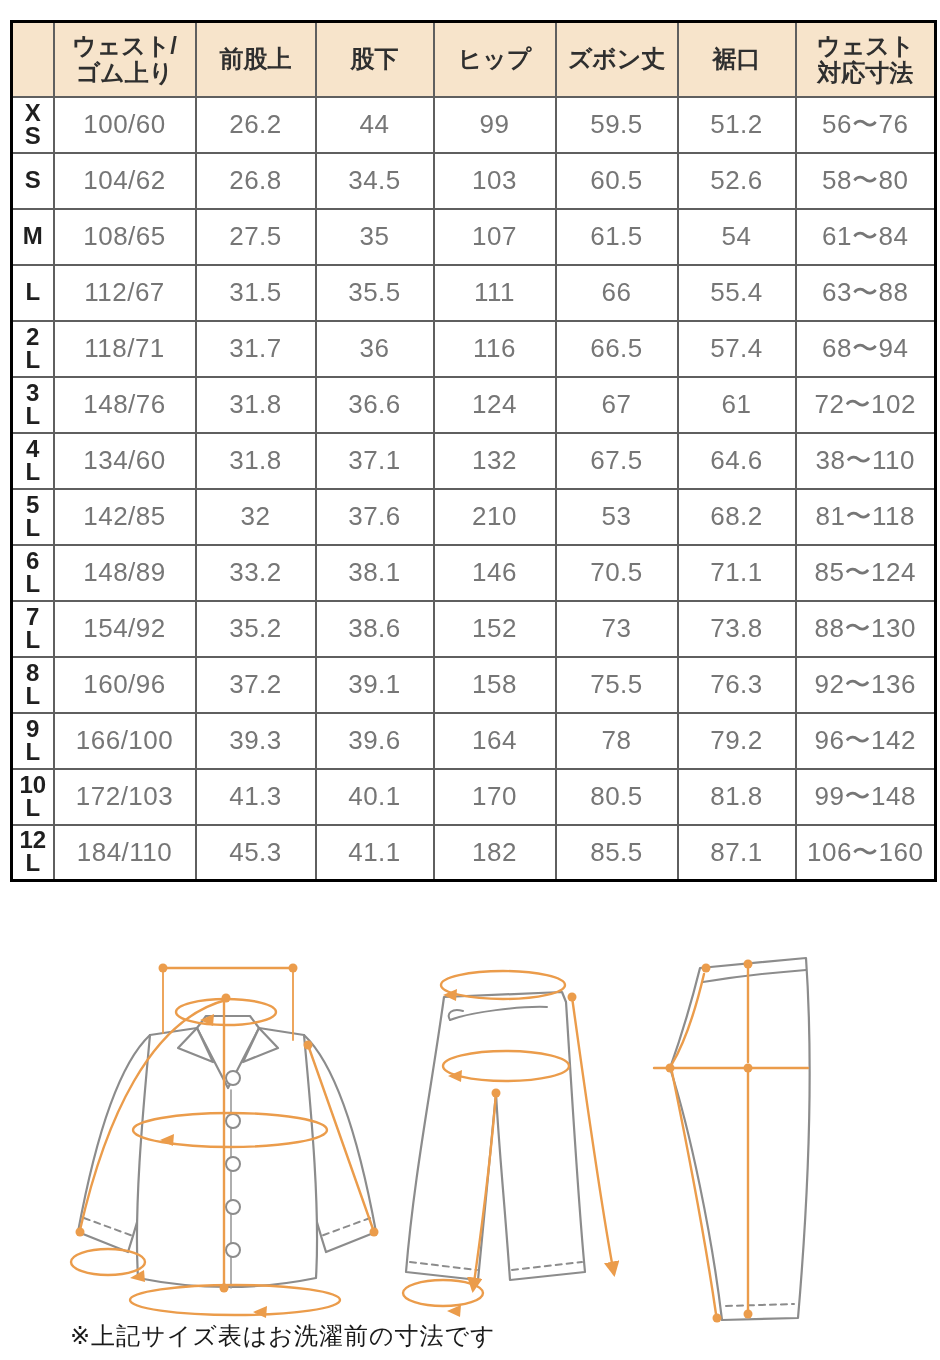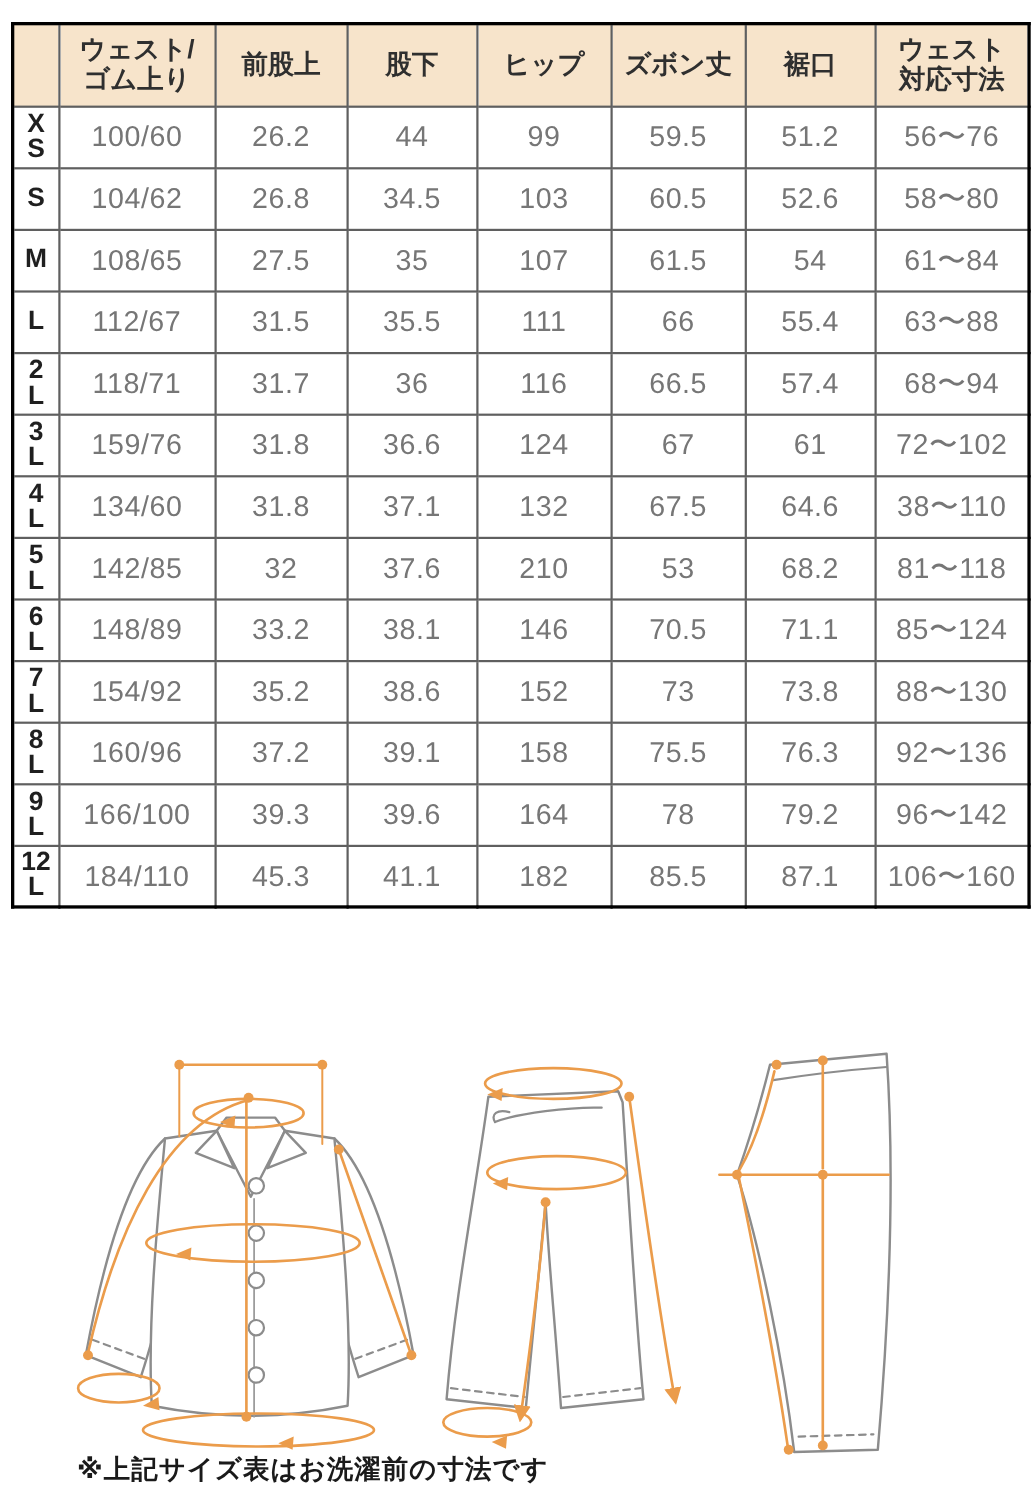--- a/index.html
+++ b/index.html
@@ -12,21 +12,21 @@
   table.size th,table.size td{border:2px solid #5f5f5f;text-align:center;vertical-align:middle;
              padding:0;white-space:pre-line;overflow:hidden;}
   table.size thead tr{height:75px;}
   table.size tbody tr{height:56px;}
   th.hdr{background:#f7e4cb;color:#2f2f2f;font-size:24px;font-weight:bold;line-height:1.15;}
   td.size-cell{color:#1f1f1f;font-size:24px;font-weight:bold;line-height:0.95;}
   td.value-cell{color:#767676;font-size:26px;letter-spacing:0.5px;}
 
   
   #diagrams{position:absolute;left:0;top:940px;width:940px;height:420px;}
-  #note{position:absolute;left:70px;top:1320px;font-size:24px;font-weight:bold;color:#1a1a1a;
+  #note{position:absolute;left:70px;top:1320px;font-size:24px;font-weight:normal;color:#1a1a1a;
         letter-spacing:1px;white-space:nowrap;}
 </style>
 </head>
 <body>
 
 <div id="page">
 
   <table class="size">
     <colgroup>
       <col style="width:42px">
@@ -107,21 +107,21 @@
           <td class="value-cell">36</td>
           <td class="value-cell">116</td>
           <td class="value-cell">66.5</td>
           <td class="value-cell">57.4</td>
           <td class="value-cell">68〜94</td>
         </tr>
 
         <tr>
           <td class="size-cell">3
 L</td>
-          <td class="value-cell">159/76</td>
+          <td class="value-cell">148/76</td>
           <td class="value-cell">31.8</td>
           <td class="value-cell">36.6</td>
           <td class="value-cell">124</td>
           <td class="value-cell">67</td>
           <td class="value-cell">61</td>
           <td class="value-cell">72〜102</td>
         </tr>
 
         <tr>
           <td class="size-cell">4
@@ -188,20 +188,31 @@
 L</td>
           <td class="value-cell">166/100</td>
           <td class="value-cell">39.3</td>
           <td class="value-cell">39.6</td>
           <td class="value-cell">164</td>
           <td class="value-cell">78</td>
           <td class="value-cell">79.2</td>
           <td class="value-cell">96〜142</td>
         </tr>
 
+        <tr>
+          <td class="size-cell">10
+L</td>
+          <td class="value-cell">172/103</td>
+          <td class="value-cell">41.3</td>
+          <td class="value-cell">40.1</td>
+          <td class="value-cell">170</td>
+          <td class="value-cell">80.5</td>
+          <td class="value-cell">81.8</td>
+          <td class="value-cell">99〜148</td>
+        </tr>
 
 
         <tr>
           <td class="size-cell">12
 L</td>
           <td class="value-cell">184/110</td>
           <td class="value-cell">45.3</td>
           <td class="value-cell">41.1</td>
           <td class="value-cell">182</td>
           <td class="value-cell">85.5</td>

